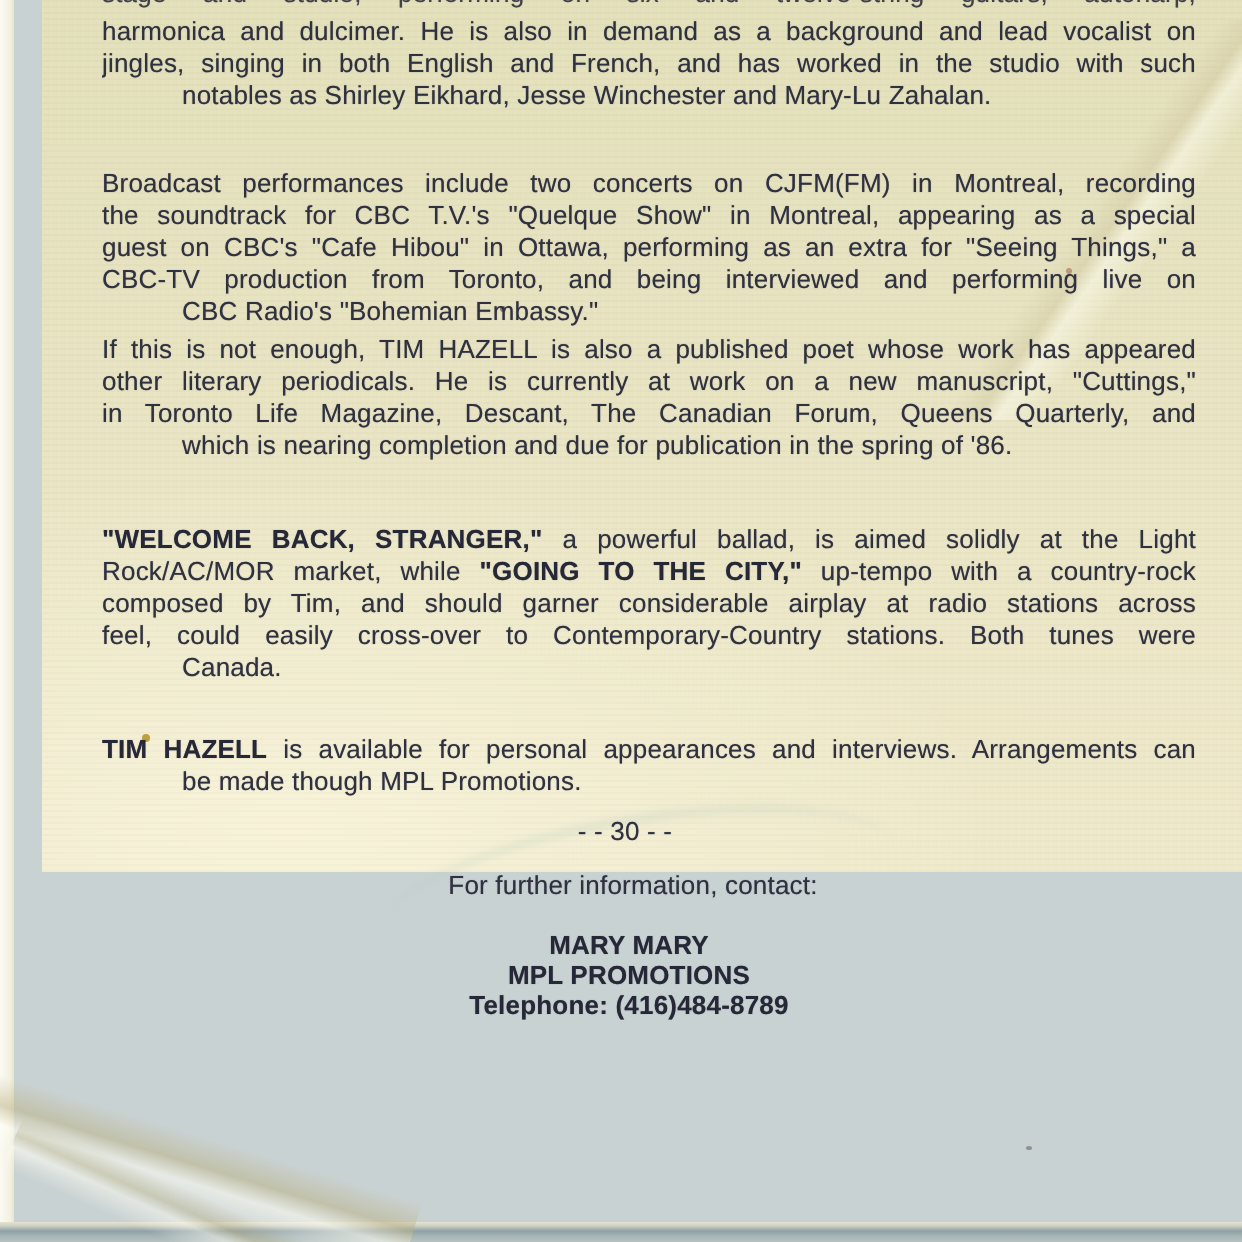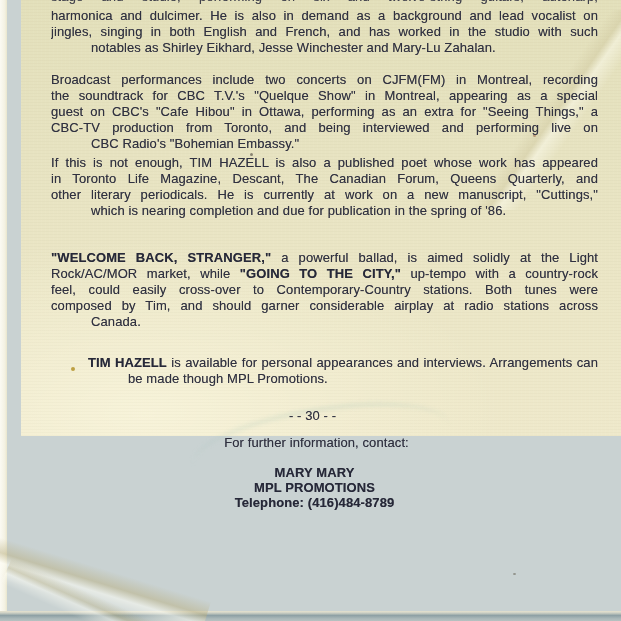--- a/index.html
+++ b/index.html
@@ -67,26 +67,26 @@
     position:absolute;left:30px;top:0;width:547px;
     color:#303140;font-size:13px;line-height:16px;
     letter-spacing:.1px;
     text-shadow:0 0 .5px rgba(48,49,64,.55);
   }
   .line{height:16px;overflow:hidden;text-align:justify;text-align-last:justify;}
   .line.last{text-align-last:left;padding-left:40px;}
   .clip{height:5px;overflow:hidden;margin-bottom:3px;opacity:.9;}
   .clip .inner{display:block;margin-top:-11px;height:16px;}
   .para{margin:0;}
-  .p2{margin-top:16px;}
+  .p2{margin-top:28px;}
   .p3{margin-top:3px;}
   .p4{margin-top:31px;}
-  .p5{margin-top:25px;margin-left:37px;}
+  .p5{margin-top:25px;}
   b,.b{font-weight:bold;color:#262838;}
-  .slug{margin-top:21px;text-align:left;text-align-last:center;transform:translateX(-12px);}
+  .slug{margin-top:9px;text-align:left;text-align-last:center;transform:translateX(-12px);}
   .contact-intro{margin-top:11px;text-align:right;text-align-last:center;transform:translateX(-8px);}
   .contact-block{
     margin-top:14px;text-align:center;text-align-last:center;
     font-weight:bold;color:#262838;line-height:15px;transform:translateX(-10px);
   }
   .contact-block div{height:15px;overflow:hidden;}
 </style>
 </head>
 <body>
 
@@ -120,30 +120,30 @@
       <div class="para p2">
         <div class="line">Broadcast performances include two concerts on CJFM(FM) in Montreal, recording</div>
         <div class="line">the soundtrack for CBC T.V.'s "Quelque Show" in Montreal, appearing as a special</div>
         <div class="line">guest on CBC's "Cafe Hibou" in Ottawa, performing as an extra for "Seeing Things," a</div>
         <div class="line">CBC-TV production from Toronto, and being interviewed and performing live on</div>
         <div class="line last">CBC Radio's "Bohemian Embassy."</div>
       </div>
 
       <div class="para p3">
         <div class="line">If this is not enough, TIM HAZELL is also a published poet whose work has appeared</div>
+        <div class="line">other literary periodicals. He is currently at work on a new manuscript, "Cuttings,"</div>
         <div class="line">in Toronto Life Magazine, Descant, The Canadian Forum, Queens Quarterly, and</div>
-        <div class="line">other literary periodicals. He is currently at work on a new manuscript, "Cuttings,"</div>
         <div class="line last">which is nearing completion and due for publication in the spring of '86.</div>
       </div>
 
       <div class="para p4">
         <div class="line"><span class="b">"WELCOME BACK, STRANGER,"</span><span> a powerful ballad, is aimed solidly at the Light</span></div>
         <div class="line"><span>Rock/AC/MOR market, while </span><span class="b">"GOING TO THE CITY,"</span><span> up-tempo with a country-rock</span></div>
+        <div class="line">composed by Tim, and should garner considerable airplay at radio stations across</div>
         <div class="line">feel, could easily cross-over to Contemporary-Country stations. Both tunes were</div>
-        <div class="line">composed by Tim, and should garner considerable airplay at radio stations across</div>
         <div class="line last">Canada.</div>
       </div>
 
       <div class="para p5">
         <div class="line"><span class="b">TIM HAZELL</span><span> is available for personal appearances and interviews. Arrangements can</span></div>
         <div class="line last">be made though MPL Promotions.</div>
       </div>
 
       <div class="line slug">- - 30 - -</div>
 

